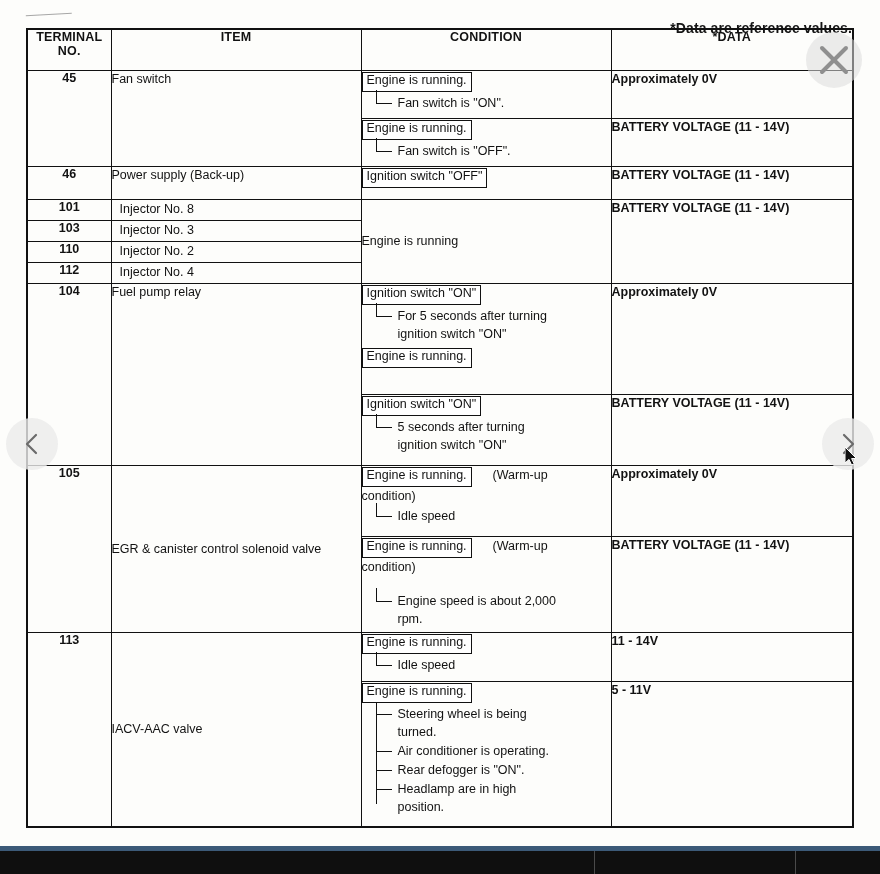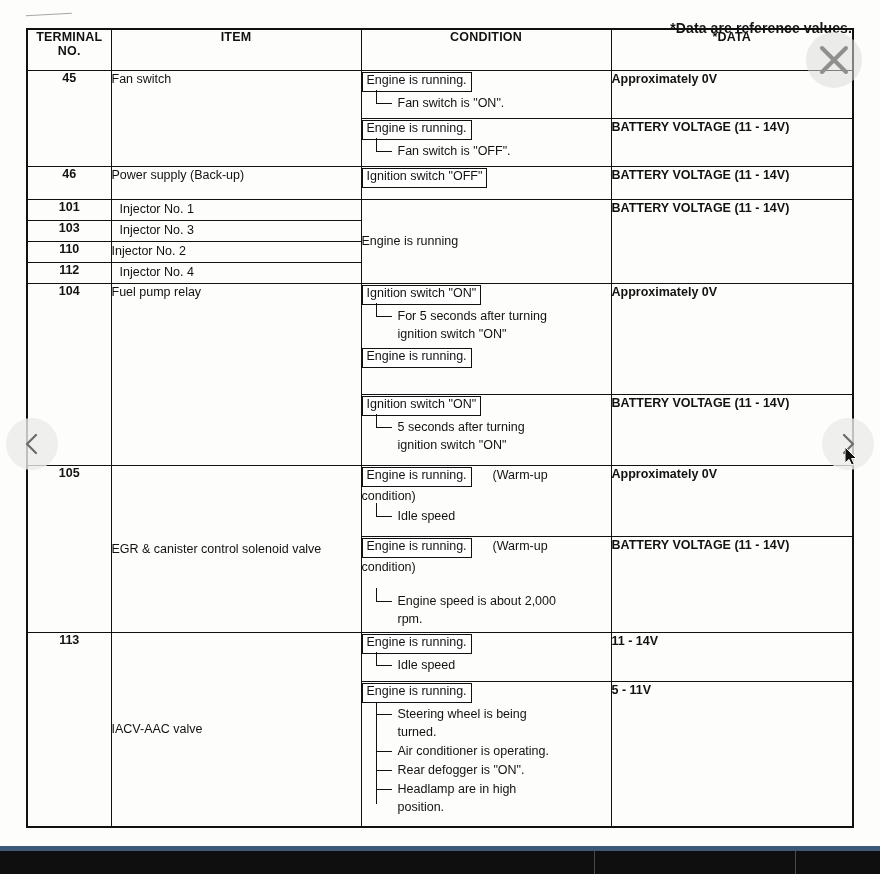--- a/index.html
+++ b/index.html
@@ -298,33 +298,33 @@
         <td class="term" style="height:32px">46</td>
         <td class="item">Power supply (Back-up)</td>
         <td class="cond">
           <span class="boxed">Ignition switch "OFF"</span>
         </td>
         <td class="data">BATTERY VOLTAGE (11 - 14V)</td>
       </tr>
 
       <tr>
         <td class="term" style="height:20px">101</td>
-        <td class="item" style="padding:1px 8px">Injector No. 1</td>
+        <td class="item" style="padding:1px 8px">Injector No. 8</td>
         <td class="cond" rowspan="4" style="vertical-align:middle">
           <span class="plainline">Engine is running</span>
         </td>
         <td class="data" rowspan="4">BATTERY VOLTAGE (11 - 14V)</td>
       </tr>
       <tr>
         <td class="term" style="height:20px">103</td>
         <td class="item" style="padding:1px 8px">Injector No. 3</td>
       </tr>
       <tr>
         <td class="term" style="height:20px">110</td>
-        <td class="item" style="padding:1px 0">Injector No. 2</td>
+        <td class="item" style="padding:1px 8px">Injector No. 2</td>
       </tr>
       <tr>
         <td class="term" style="height:20px">112</td>
         <td class="item" style="padding:1px 8px">Injector No. 4</td>
       </tr>
 
       <tr>
         <td class="term" rowspan="2">104</td>
         <td class="item" rowspan="2">Fuel pump relay</td>
         <td class="cond" style="height:110px">

